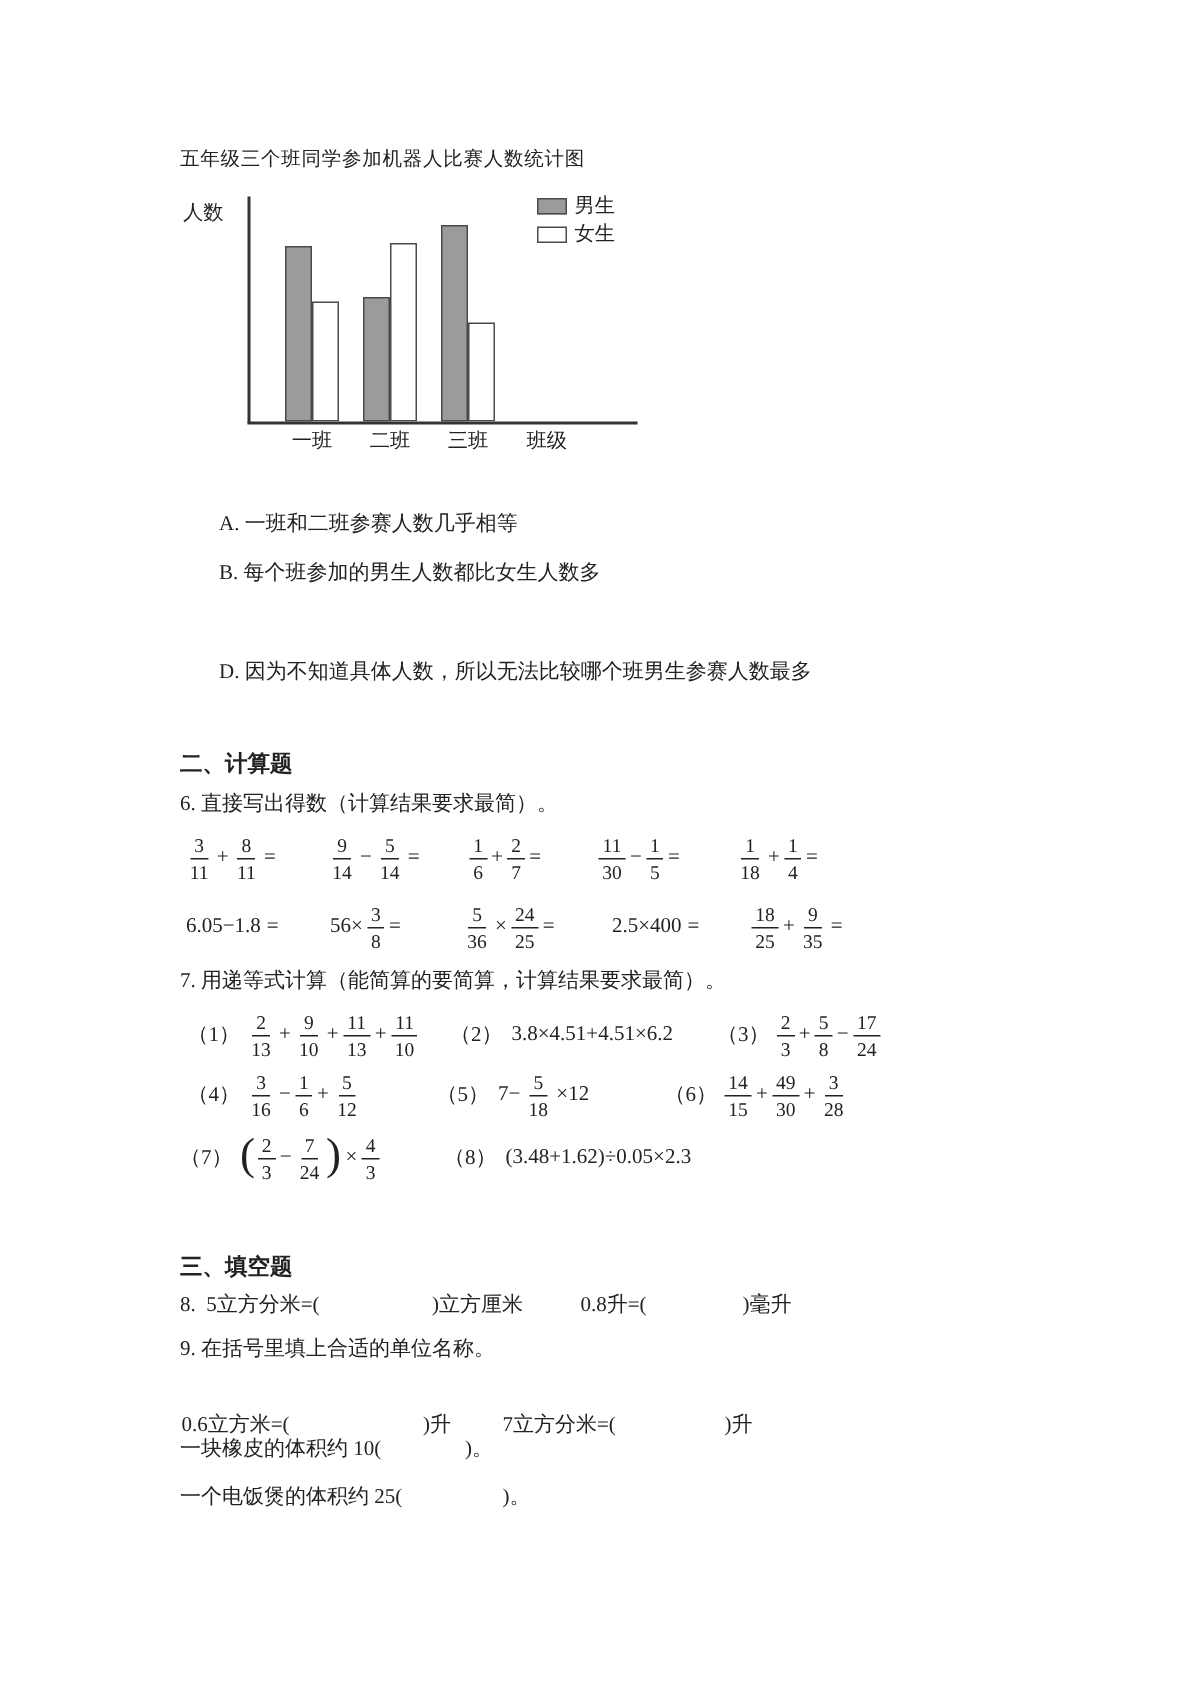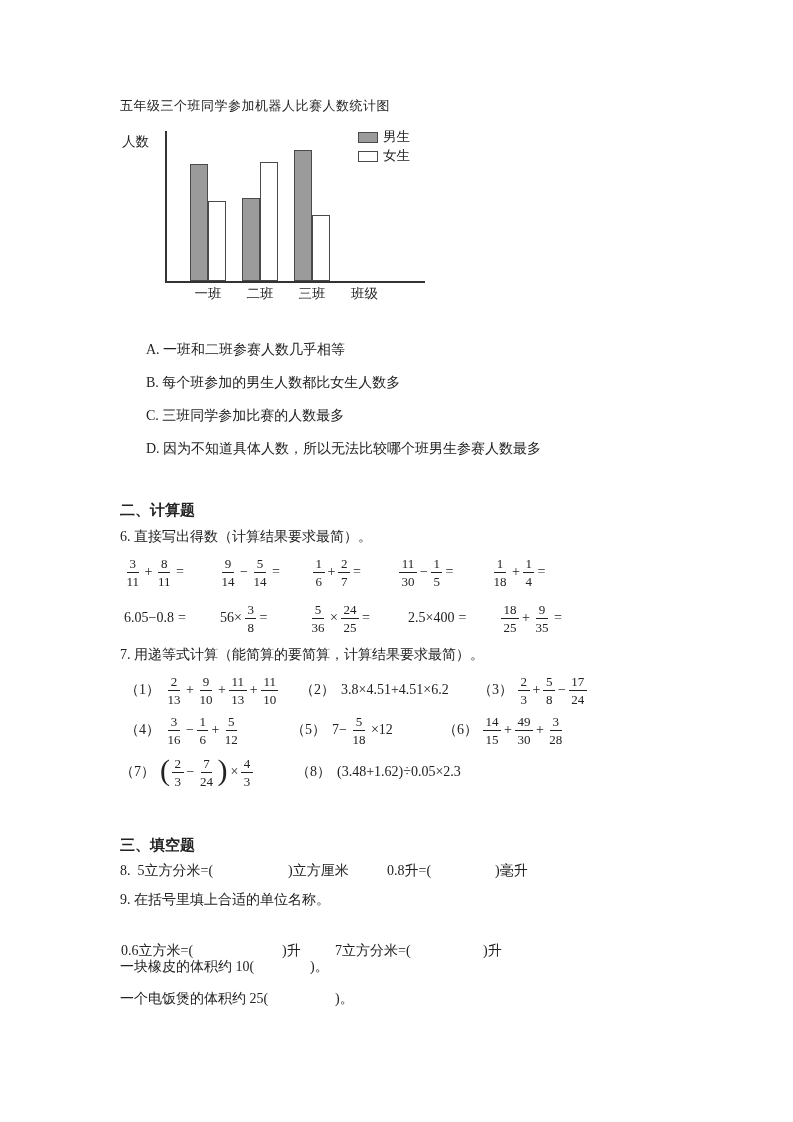--- a/index.html
+++ b/index.html
@@ -79,21 +79,21 @@
   <div class="line heading" style="left:120px;top:501px;">二、计算题</div>
   <div class="line" style="left:120px;top:528px;">6. 直接写出得数（计算结果要求最简）。</div>
   <div class="expr-row" id="q6r1">
       <div class="expr-item"><span class="frac"><span class="num">3</span><span class="den">11</span></span><span class="op">+</span><span class="frac"><span class="num">8</span><span class="den">11</span></span><span class="op">=</span></div>
       <div class="expr-item"><span class="frac"><span class="num">9</span><span class="den">14</span></span><span class="op">−</span><span class="frac"><span class="num">5</span><span class="den">14</span></span><span class="op">=</span></div>
       <div class="expr-item"><span class="frac"><span class="num">1</span><span class="den">6</span></span><span class="op">+</span><span class="frac"><span class="num">2</span><span class="den">7</span></span><span class="op">=</span></div>
       <div class="expr-item"><span class="frac"><span class="num">11</span><span class="den">30</span></span><span class="op">−</span><span class="frac"><span class="num">1</span><span class="den">5</span></span><span class="op">=</span></div>
       <div class="expr-item"><span class="frac"><span class="num">1</span><span class="den">18</span></span><span class="op">+</span><span class="frac"><span class="num">1</span><span class="den">4</span></span><span class="op">=</span></div>
     </div>
   <div class="expr-row" id="q6r2">
-      <div class="expr-item"><span class="op">6.05−0.8</span><span class="op">=</span></div>
+      <div class="expr-item"><span class="op">6.05−1.8</span><span class="op">=</span></div>
       <div class="expr-item"><span class="op">56×</span><span class="frac"><span class="num">3</span><span class="den">8</span></span><span class="op">=</span></div>
       <div class="expr-item"><span class="frac"><span class="num">5</span><span class="den">36</span></span><span class="op">×</span><span class="frac"><span class="num">24</span><span class="den">25</span></span><span class="op">=</span></div>
       <div class="expr-item"><span class="op">2.5×400</span><span class="op">=</span></div>
       <div class="expr-item"><span class="frac"><span class="num">18</span><span class="den">25</span></span><span class="op">+</span><span class="frac"><span class="num">9</span><span class="den">35</span></span><span class="op">=</span></div>
     </div>
   <div class="line" style="left:120px;top:646px;">7. 用递等式计算（能简算的要简算，计算结果要求最简）。</div>
   <div class="expr-row" id="q7r1">
       <div class="expr-item"><span class="q7no">（1）</span><span class="frac"><span class="num">2</span><span class="den">13</span></span><span class="op">+</span><span class="frac"><span class="num">9</span><span class="den">10</span></span><span class="op">+</span><span class="frac"><span class="num">11</span><span class="den">13</span></span><span class="op">+</span><span class="frac"><span class="num">11</span><span class="den">10</span></span></div>
       <div class="expr-item"><span class="q7no">（2）</span><span class="op">3.8×4.51+4.51×6.2</span></div>
       <div class="expr-item"><span class="q7no">（3）</span><span class="frac"><span class="num">2</span><span class="den">3</span></span><span class="op">+</span><span class="frac"><span class="num">5</span><span class="den">8</span></span><span class="op">−</span><span class="frac"><span class="num">17</span><span class="den">24</span></span></div>
@@ -126,15 +126,14 @@
       <span class="seg" style="left: 120px;">一块橡皮的体积约 10(</span>
       <span class="seg" style="left: 310px;">)。</span>
     </div>
   <div class="seg-line" id="q9l2">
       <span class="seg" style="left: 120px;">一个电饭煲的体积约 25(</span>
       <span class="seg" style="left: 335px;">)。</span>
     </div>
 
 <div class="option" style="top: 341px;">A. 一班和二班参赛人数几乎相等</div>
     <div class="option" style="top: 374px;">B. 每个班参加的男生人数都比女生人数多</div>
-    <div class="option" style="top: 407px;">C. 三班同学参加比赛的人数最多</div>
     <div class="option" style="top: 440px;">D. 因为不知道具体人数，所以无法比较哪个班男生参赛人数最多</div>
   </div>
 
 </body></html>

